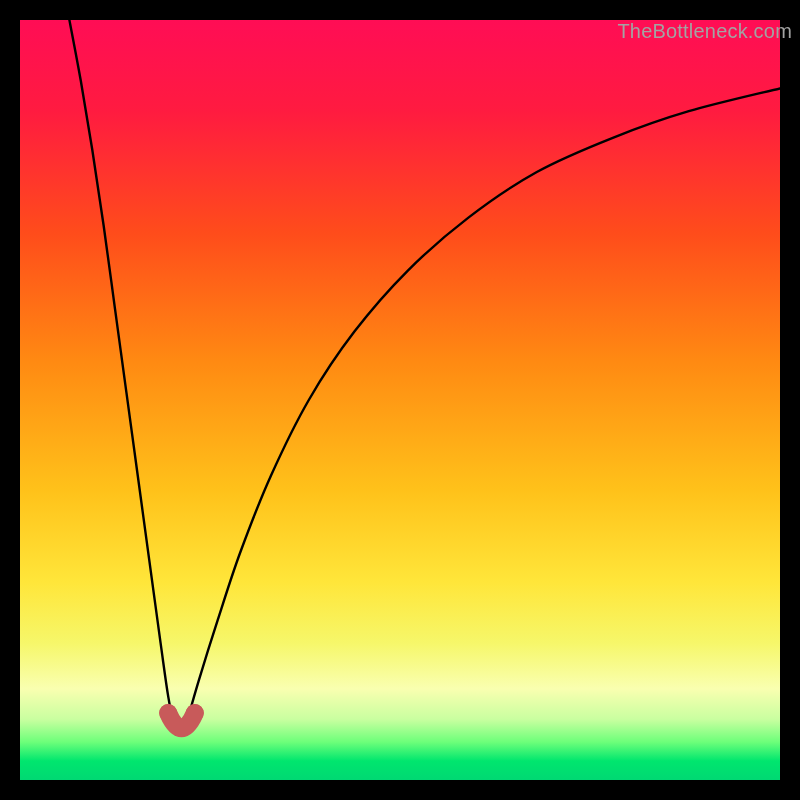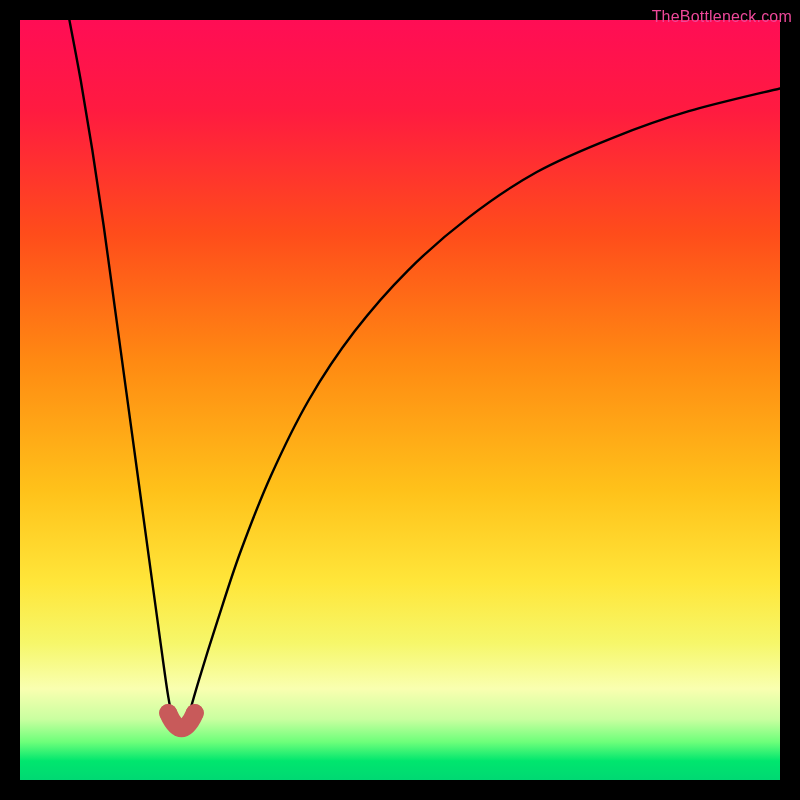--- a/index.html
+++ b/index.html
@@ -26,24 +26,24 @@
     height: 760px;
     overflow: hidden;
   }
   .plot-area svg {
     display: block;
     width: 760px;
     height: 760px;
   }
   .watermark {
     position: absolute;
-    top: 8px;
+    top: 20px;
     right: 8px;
-    color: #ec4899;
-    font-size: 16px;
+    color: #a3a3a3;
+    font-size: 20px;
     letter-spacing: 0.2px;
     font-weight: 400;
     user-select: none;
   }
 </style>
 </head>
 <body>
 
 <div class="frame">
   <div class="plot-area">

